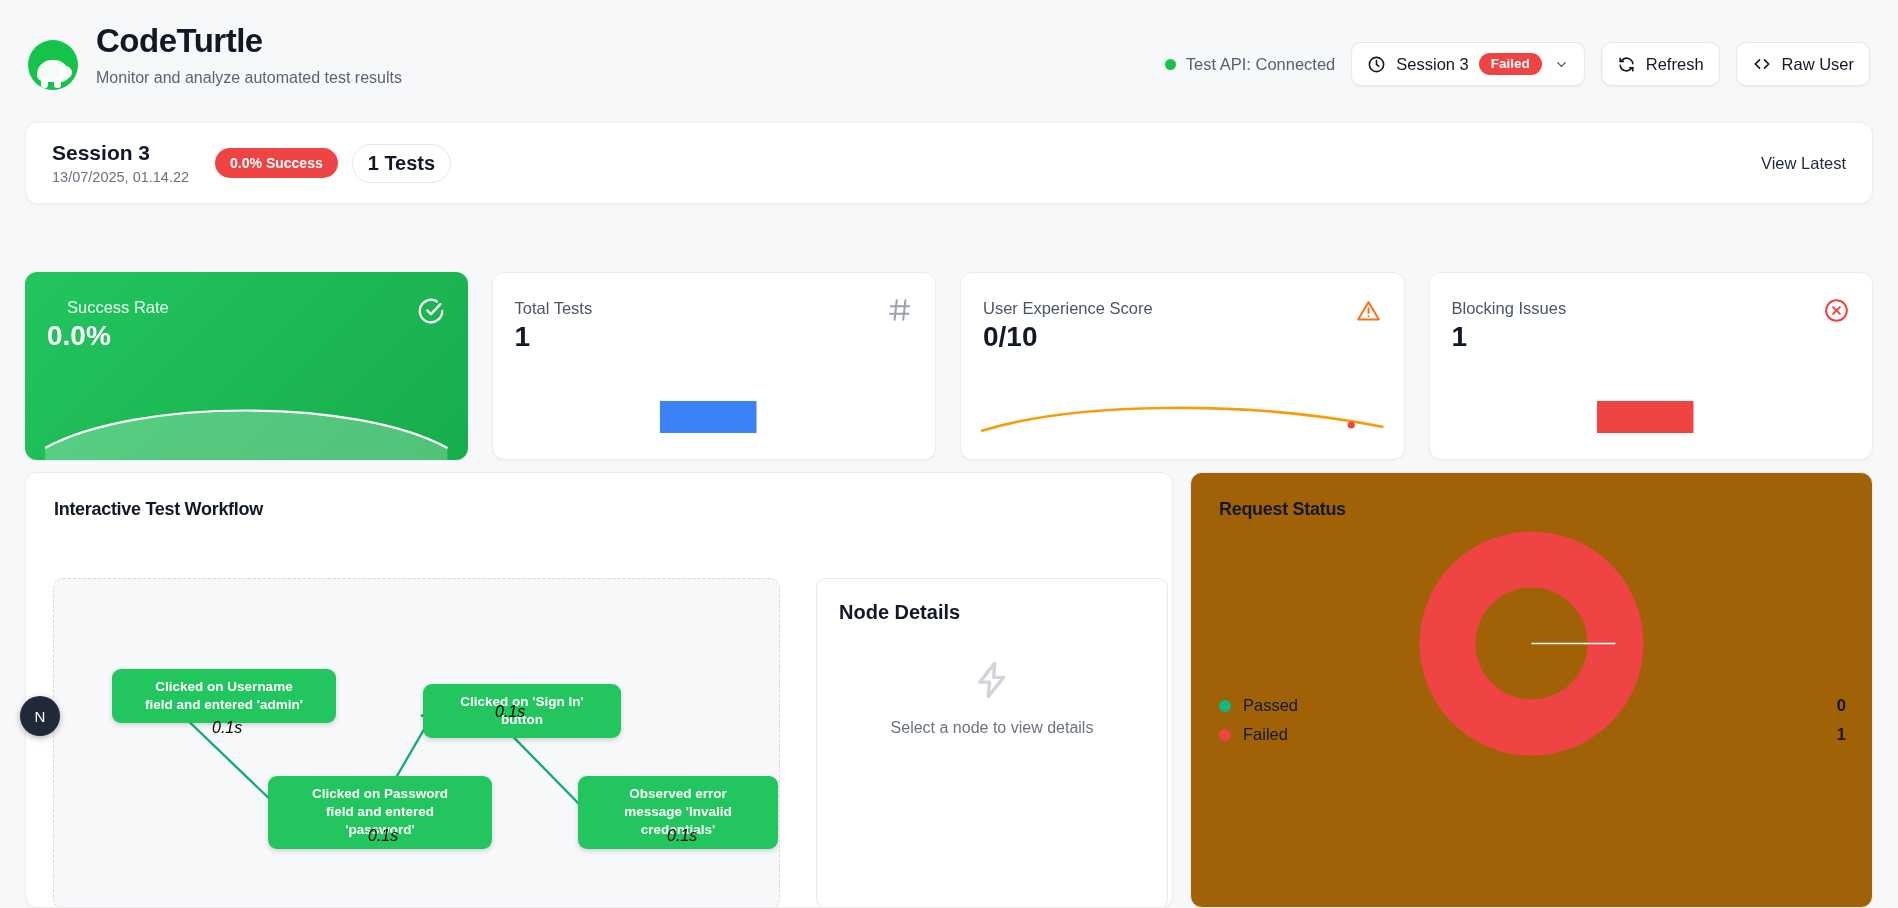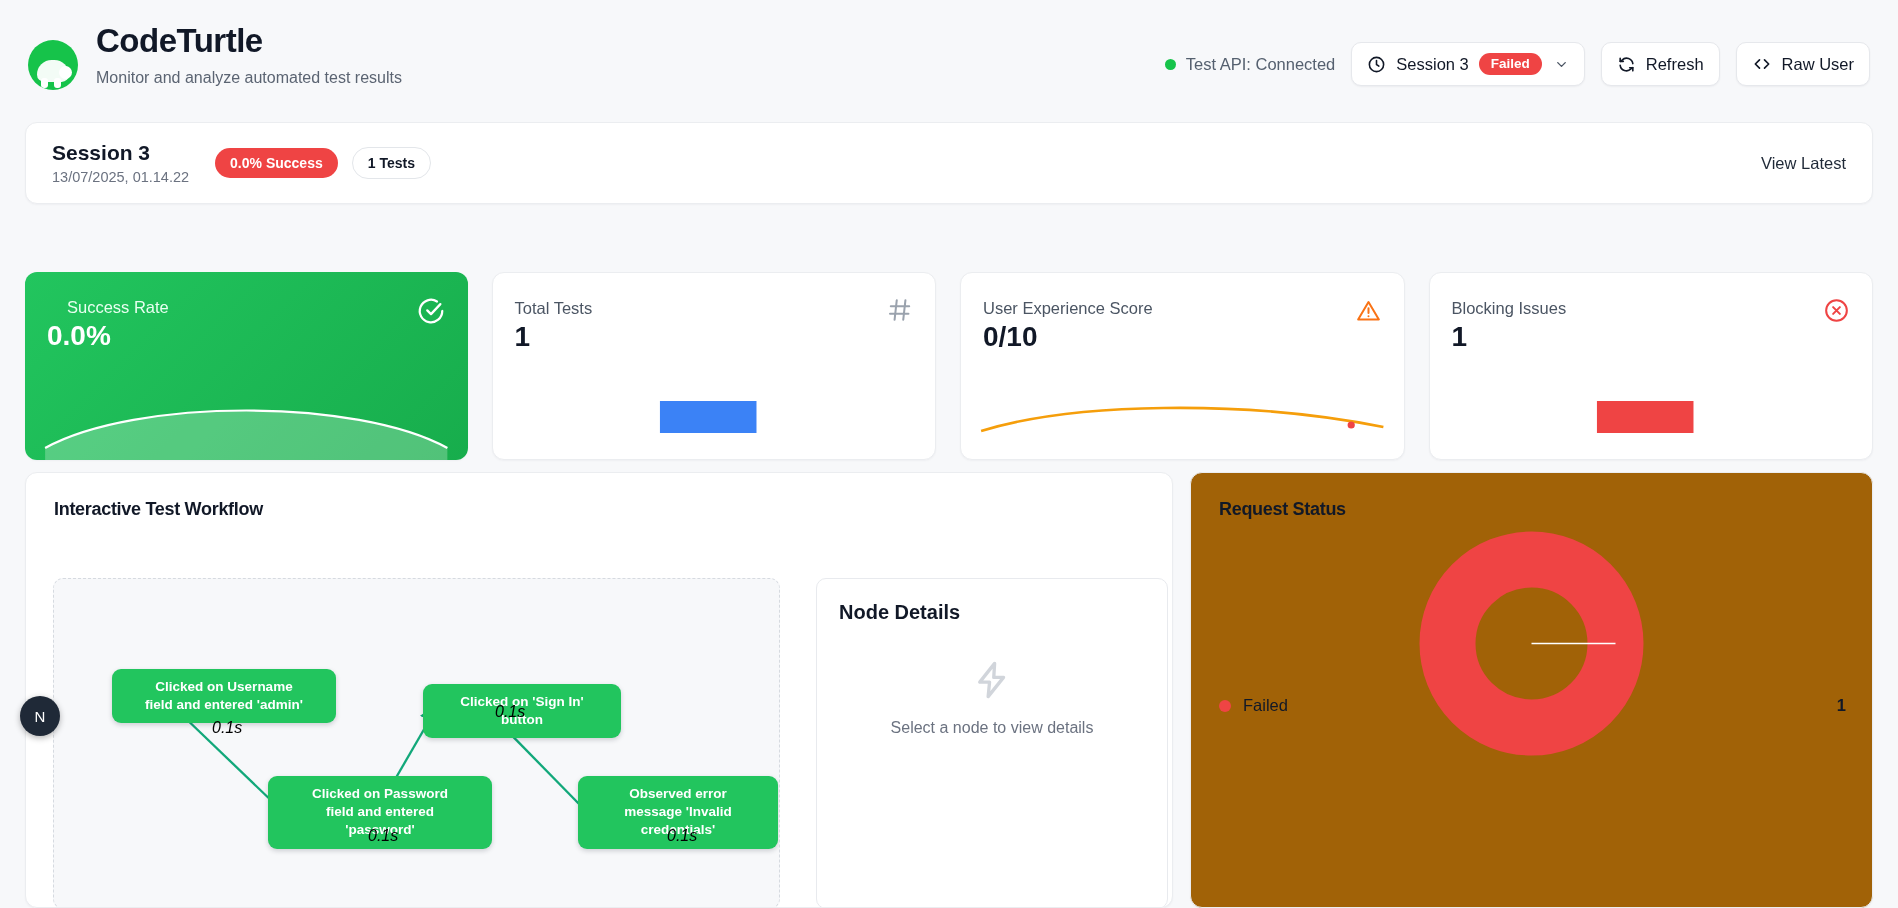--- a/index.html
+++ b/index.html
@@ -68,21 +68,21 @@
     box-shadow: 0 1px 2px rgba(16,24,40,.04);
   }
   .session-name { font-size: 21px; font-weight: bold; color: #111827; }
   .session-date { font-size: 14.5px; color: #6b7280; margin-top: 4px; }
   .pill-success {
     background: #ef4444; color: #fff; font-weight: bold; font-size: 14px;
     border-radius: 999px; padding: 7px 15px; margin-left: 26px;
   }
   .pill-tests {
     background: #fff; border: 1px solid #e3e6ea; color: #111827; font-weight: bold;
-    font-size: 14px; border-radius: 999px; padding: 7px 15px; margin-left: 14px;
+    font-size: 20px; border-radius: 999px; padding: 7px 15px; margin-left: 14px;
   }
   .view-latest { margin-left: auto; font-size: 16.5px; color: #1f2937; cursor: pointer; }
 
   
   .stats { position: absolute; left: 25px; top: 272px; width: 1848px; height: 188px;
     display: flex; gap: 24px; }
   .card {
     flex: 1; background: #ffffff; border: 1px solid #ebedf0; border-radius: 12px;
     position: relative; overflow: hidden; box-shadow: 0 1px 2px rgba(16,24,40,.04);
   }
@@ -317,20 +317,25 @@
 
     <div class="donut-wrap">
       <svg width="225" height="225" viewBox="0 0 225 225">
         <circle cx="112.5" cy="112.5" r="84" fill="none" stroke="#ef4444" stroke-width="56"></circle>
         <path d="M112.5 112.5 L196.5 112.5" stroke="#ffffff" stroke-width="1.6"></path>
       </svg>
     </div>
 
     <div class="legend">
       <div class="legend-row">
+        <span class="legend-dot" style="background:#10b981"></span>
+        <span class="lbl">Passed</span>
+        <span class="val">0</span>
+      </div>
+      <div class="legend-row">
         <span class="legend-dot" style="background:#ef4444"></span>
         <span class="lbl">Failed</span>
         <span class="val">1</span>
       </div>
     </div>
   </div>
 
   <div class="fab">N</div>
 
 </div>

